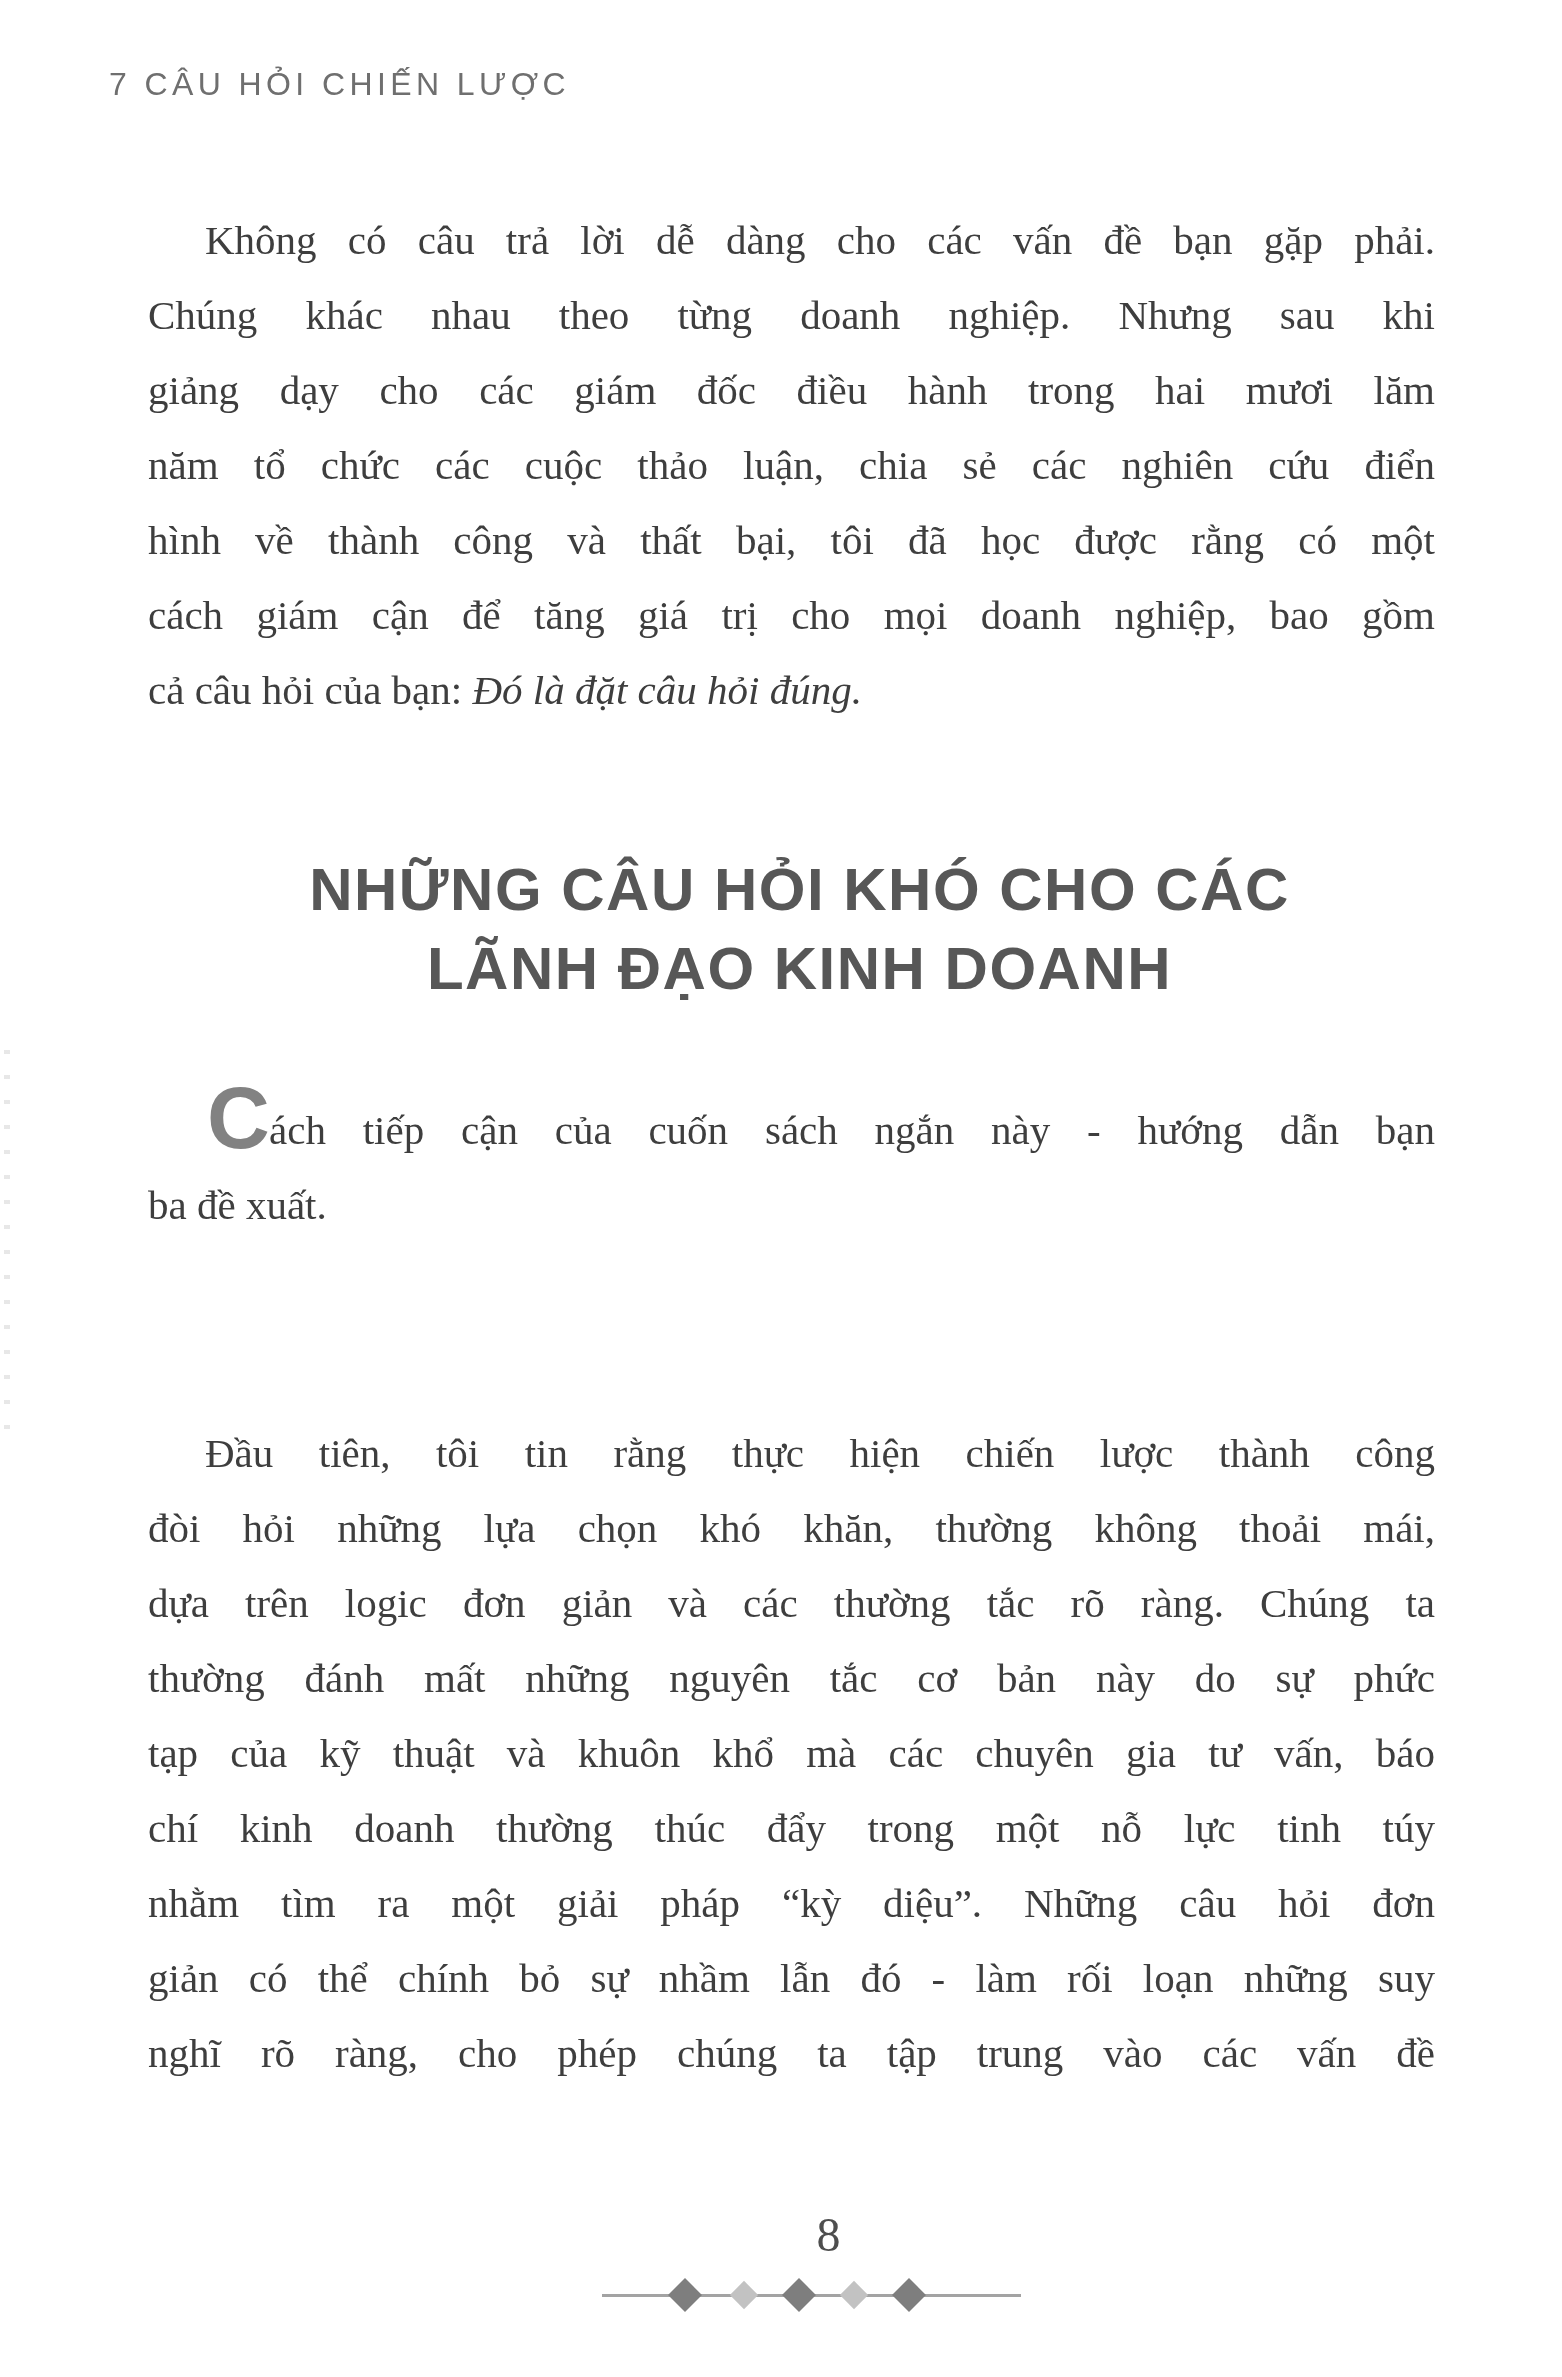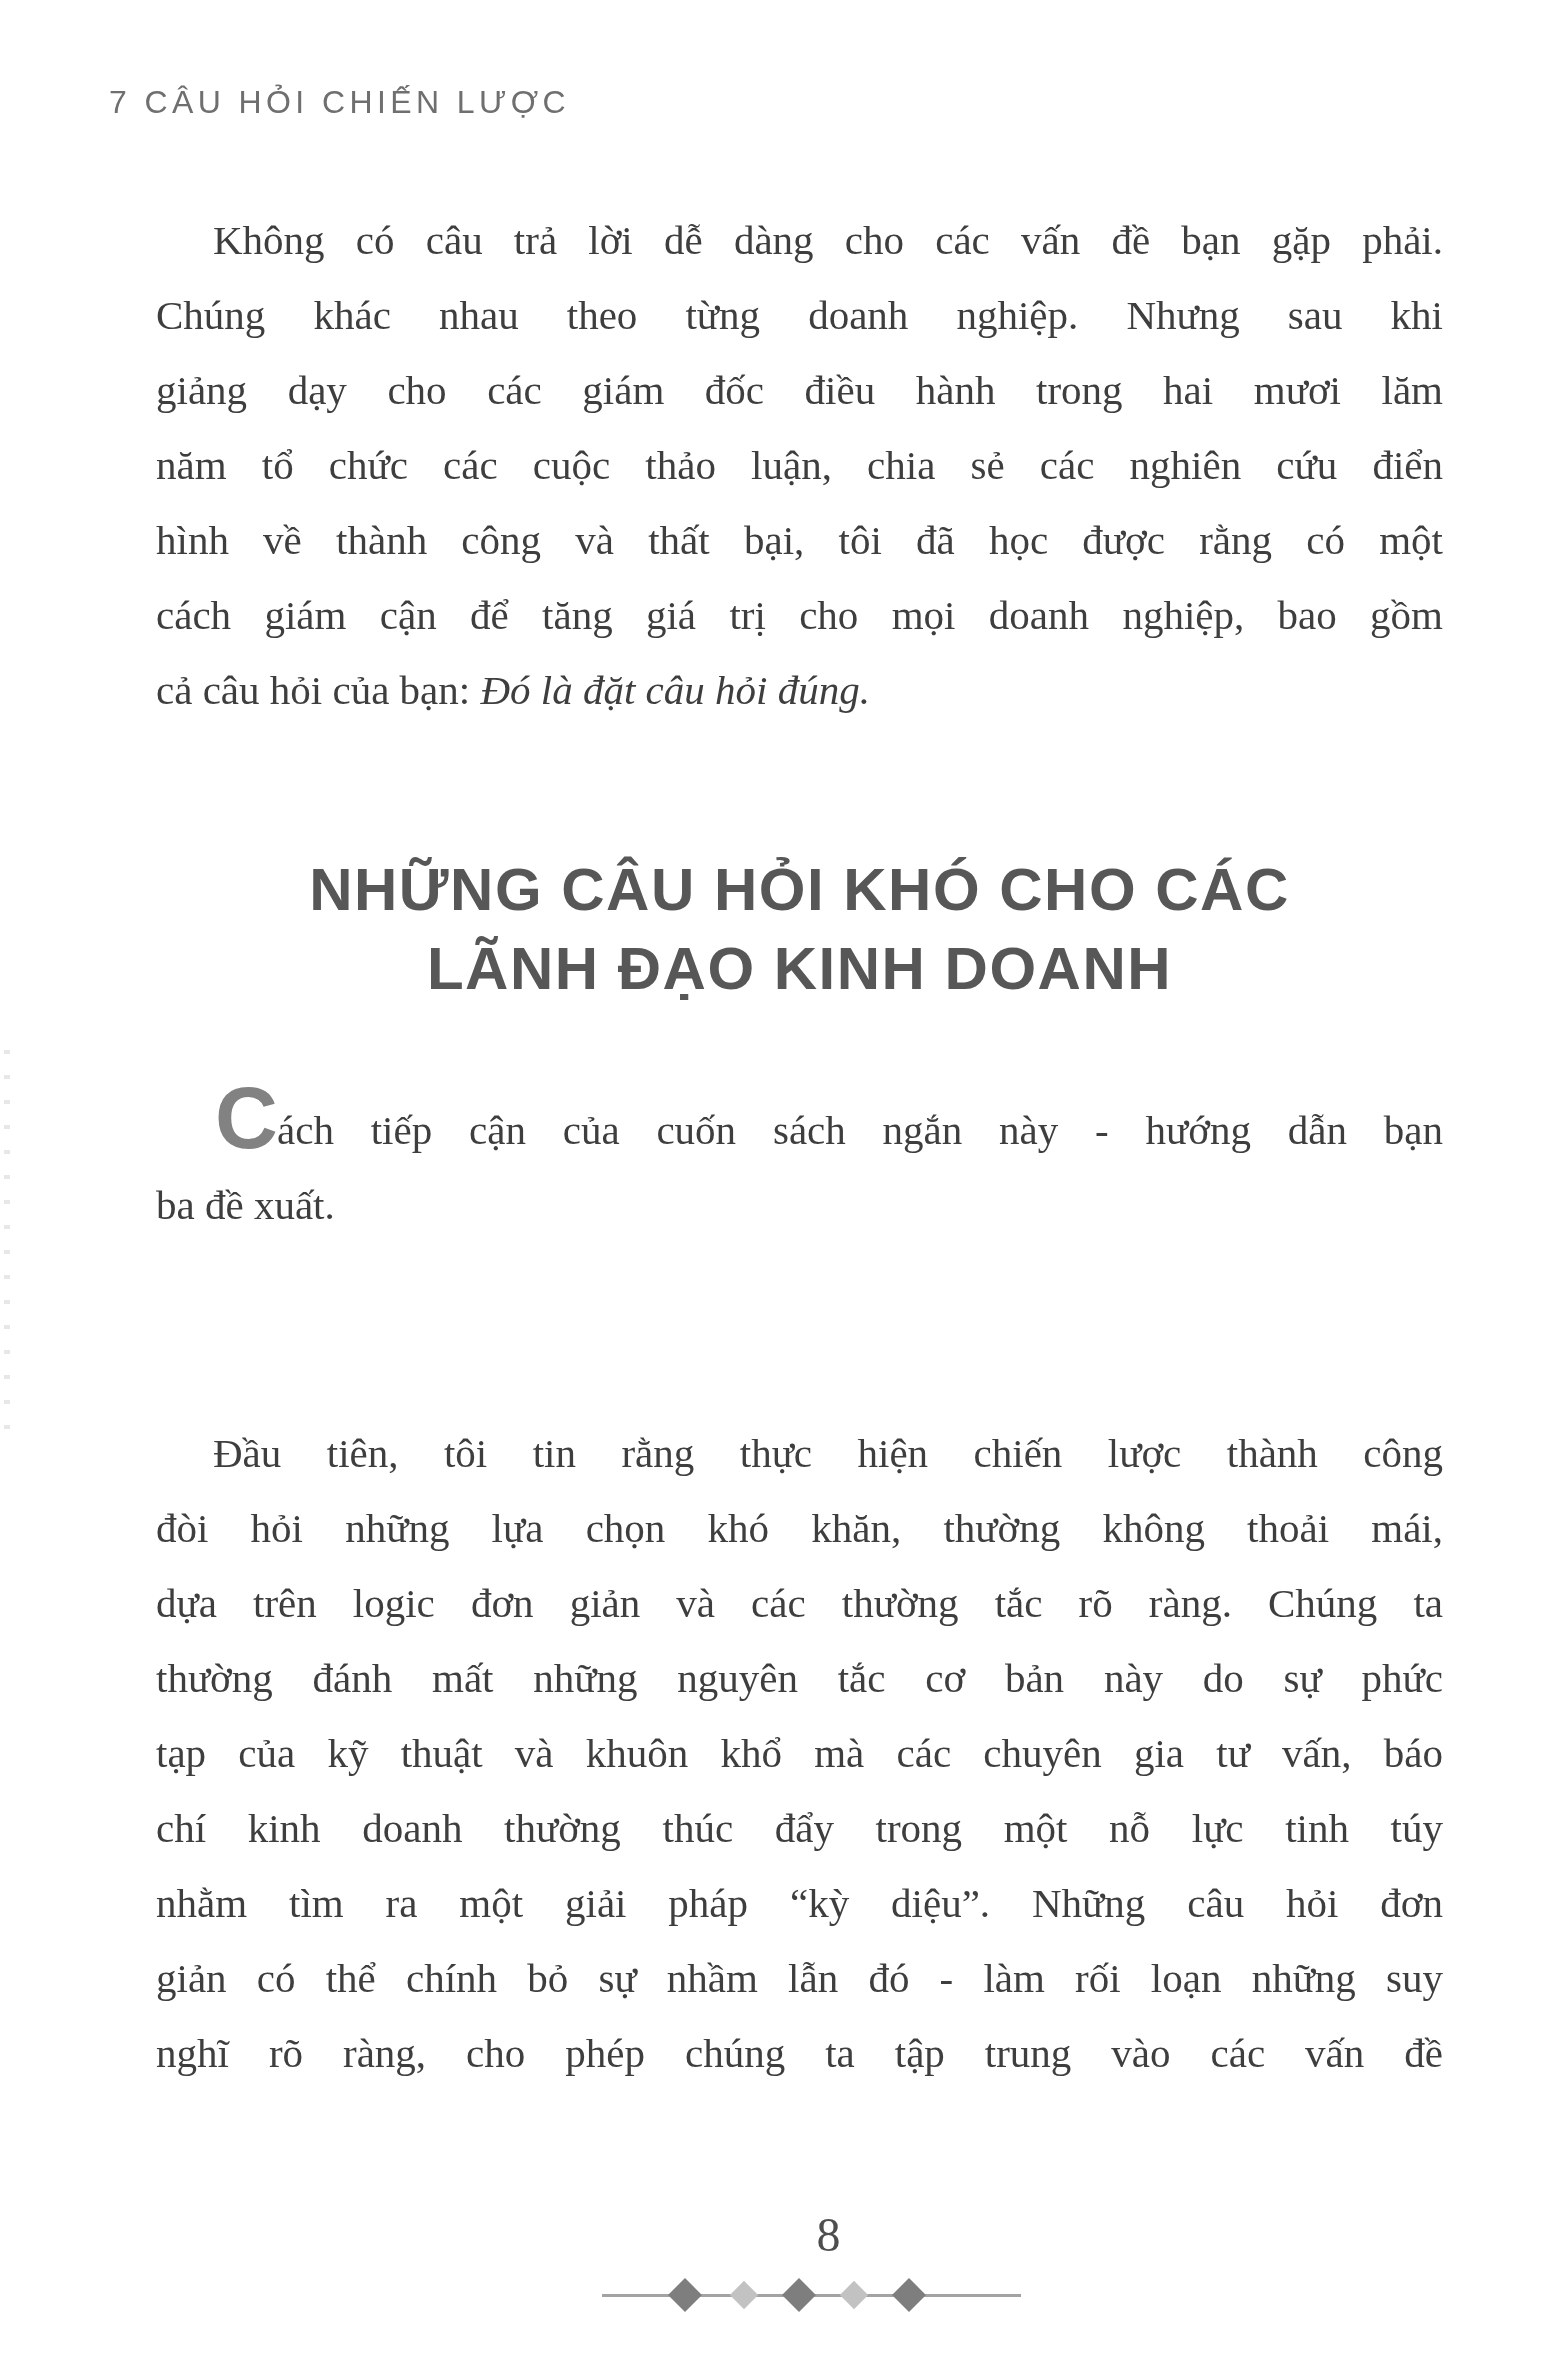--- a/index.html
+++ b/index.html
@@ -6,28 +6,28 @@
   .page {
     position:relative;
     width:1562px; height:2377px;
     background:#ffffff;
     overflow:hidden;
     font-family:"Liberation Serif","DejaVu Serif",serif;
     color:#3e3e3e;
   }
   
   .running-header {
-    position:absolute; left:109px; top:84px;
+    position:absolute; left:109px; top:66px;
     font-family:"Liberation Sans","DejaVu Sans",sans-serif;
     font-size:32px; letter-spacing:4.4px; font-weight:400;
     color:#6f6f6f;
   }
   
   .para {
-    position:absolute; left:156px; width:1287px;
+    position:absolute; left:148px; width:1287px;
     font-size:41px;
   }
   .para .line {
     height:75px; line-height:75px;
     text-align:justify; text-align-last:justify;
     text-justify:inter-word;
     white-space:normal;
   }
   .para .line.last { text-align-last:left; }
   .indent-first .line:first-child { text-indent:57px; }

